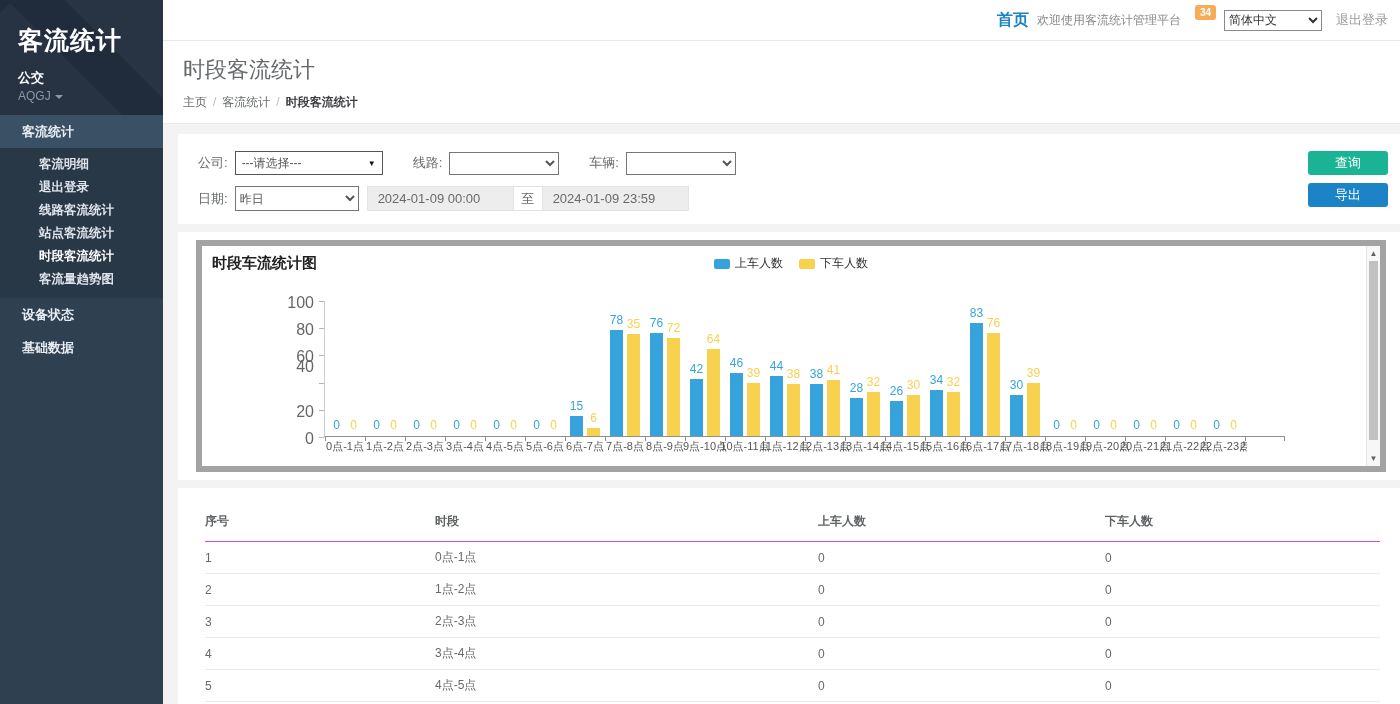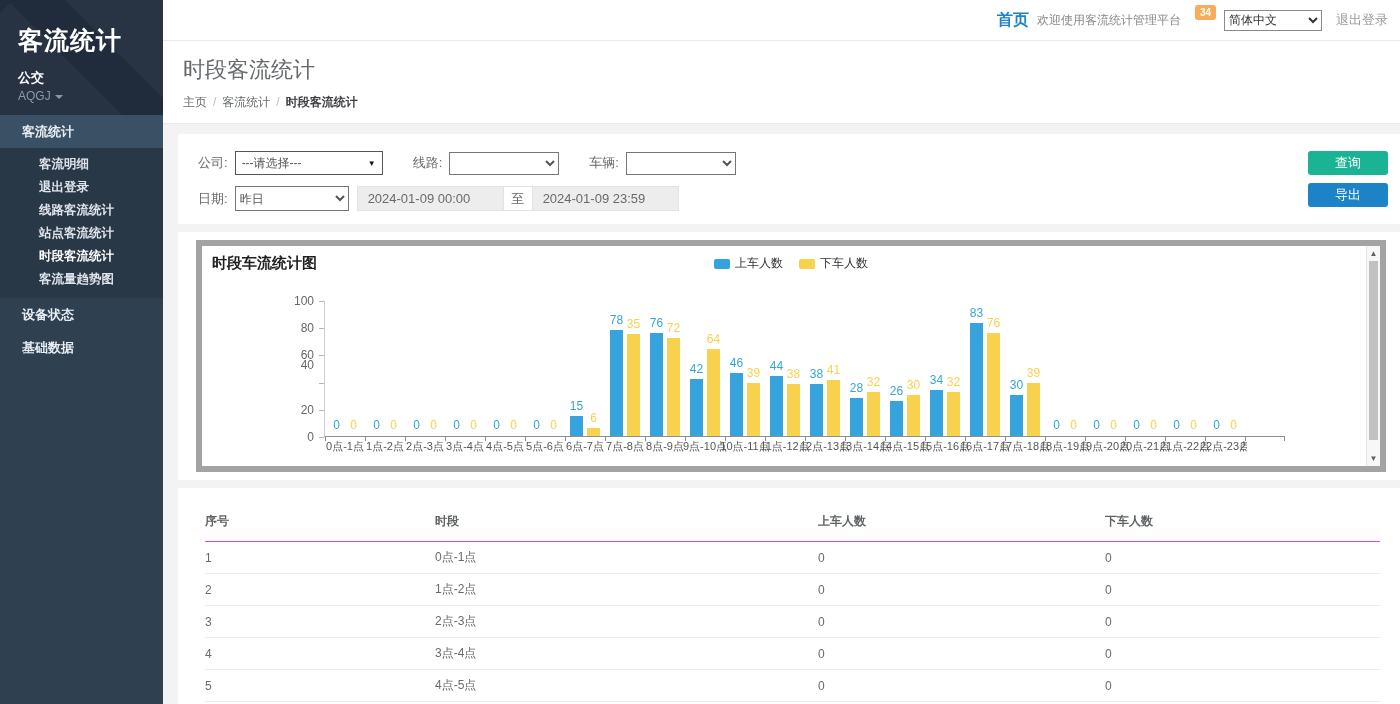--- a/index.html
+++ b/index.html
@@ -49,21 +49,21 @@
   .panel-filter { background:#fff; padding:17px 20px 13px; position:relative; margin-bottom:8px; }
   .f-row { display:flex; align-items:center; font-size:13px; color:#676a6c; }
   .f-row + .f-row { margin-top:11px; }
   .f-label { margin-right:7px; }
   .f-group { display:flex; align-items:center; margin-right:30px; }
   select.native { height:23px; font-size:12px; color:#555; border:1px solid #767676; background:#fff; }
   .sel-wrap { position:relative; display:inline-block; }
   .sel-wrap select { appearance:none; -webkit-appearance:none; height:24px; width:148px; border:1px solid #555;
       font-size:12px; color:#555; padding:0 20px 0 6px; background:#fff; }
   .sel-wrap .tri { position:absolute; right:7px; top:50%; transform:translateY(-50%); font-size:8px; color:#111; pointer-events:none; }
-  .w110 { width:110px; } .w148 { width:148px; } .w104 { width:114px; }
+  .w110 { width:110px; } .w148 { width:148px; } .w104 { width:124px; }
   .date-input { height:25px; width:147px; background:#ededed; border:1px solid #e3e3e3; color:#676a6c; font-size:13px;
       padding-left:10px; font-family:inherit; }
   .date-sep { height:25px; width:28px; border-top:1px solid #e3e3e3; border-bottom:1px solid #e3e3e3; background:#fff;
       display:flex; align-items:center; justify-content:center; font-size:13px; color:#676a6c; }
   .btn { position:absolute; right:12px; width:80px; height:24px; border:none; border-radius:3px; color:#fff;
       font-size:13px; cursor:pointer; font-family:inherit; }
   .btn-search { top:17px; background:#1ab394; }
   .btn-export { top:49px; background:#1c84c6; }
 
   
@@ -75,21 +75,21 @@
   .legend-swatch { width:16px; height:10px; border-radius:2px; }
   .plot { position:absolute; left:122px; top:55px; width:960px; height:136px; border-left:1px solid #ccc; border-bottom:1px solid #8f8f8f; }
   .bars { display:flex; height:100%; align-items:flex-end; }
   .bar-group { position:relative; width:40px; flex:0 0 40px; height:100%; }
   .bar { position:absolute; bottom:0; width:13px; }
   .bar-val { position:absolute; font-size:12px; text-align:center; width:29px; }
   .xlabels { position:absolute; top:calc(100% + 3px); left:0; width:922px; overflow:hidden; display:flex; }
   .xlabel { flex:0 0 40px; width:40px; font-size:11px; color:#555; text-align:center; white-space:nowrap;
       display:flex; justify-content:center; }
   .xtick { position:absolute; top:100%; width:1px; height:5px; background:#8f8f8f; }
-  .ytick-label { position:absolute; left:0; width:112px; text-align:right; font-size:12px; color:#666; }
+  .ytick-label { position:absolute; left:0; width:112px; text-align:right; font-size:16px; color:#666; }
   .ytick-mark { position:absolute; left:117px; width:5px; height:1px; background:#b5b5b5; }
   .vscroll { position:absolute; right:0; top:0; bottom:0; width:14px; background:#f7f7f7; border-left:1px solid #e6e6e6; }
   .vscroll .arrow { position:absolute; left:0; width:13px; height:13px; font-size:8px; color:#606060; text-align:center; line-height:13px; cursor:pointer; }
   .vscroll .arrow.up { top:1px; } .vscroll .arrow.down { bottom:1px; }
   .vscroll .thumb { position:absolute; left:2px; width:9px; top:15px; bottom:26px; background:#c1c1c1; cursor:pointer; }
 
   
   .table-section { background:#fff; padding:19px 20px 0 27px; flex:1; }
   table.data { border-collapse:collapse; width:100%; font-size:12px; color:#676a6c; table-layout:fixed; }
   table.data th { text-align:left; font-weight:bold; padding:6px 0 11px; border-bottom:1px solid #d946ef; color:#5f6264; }

